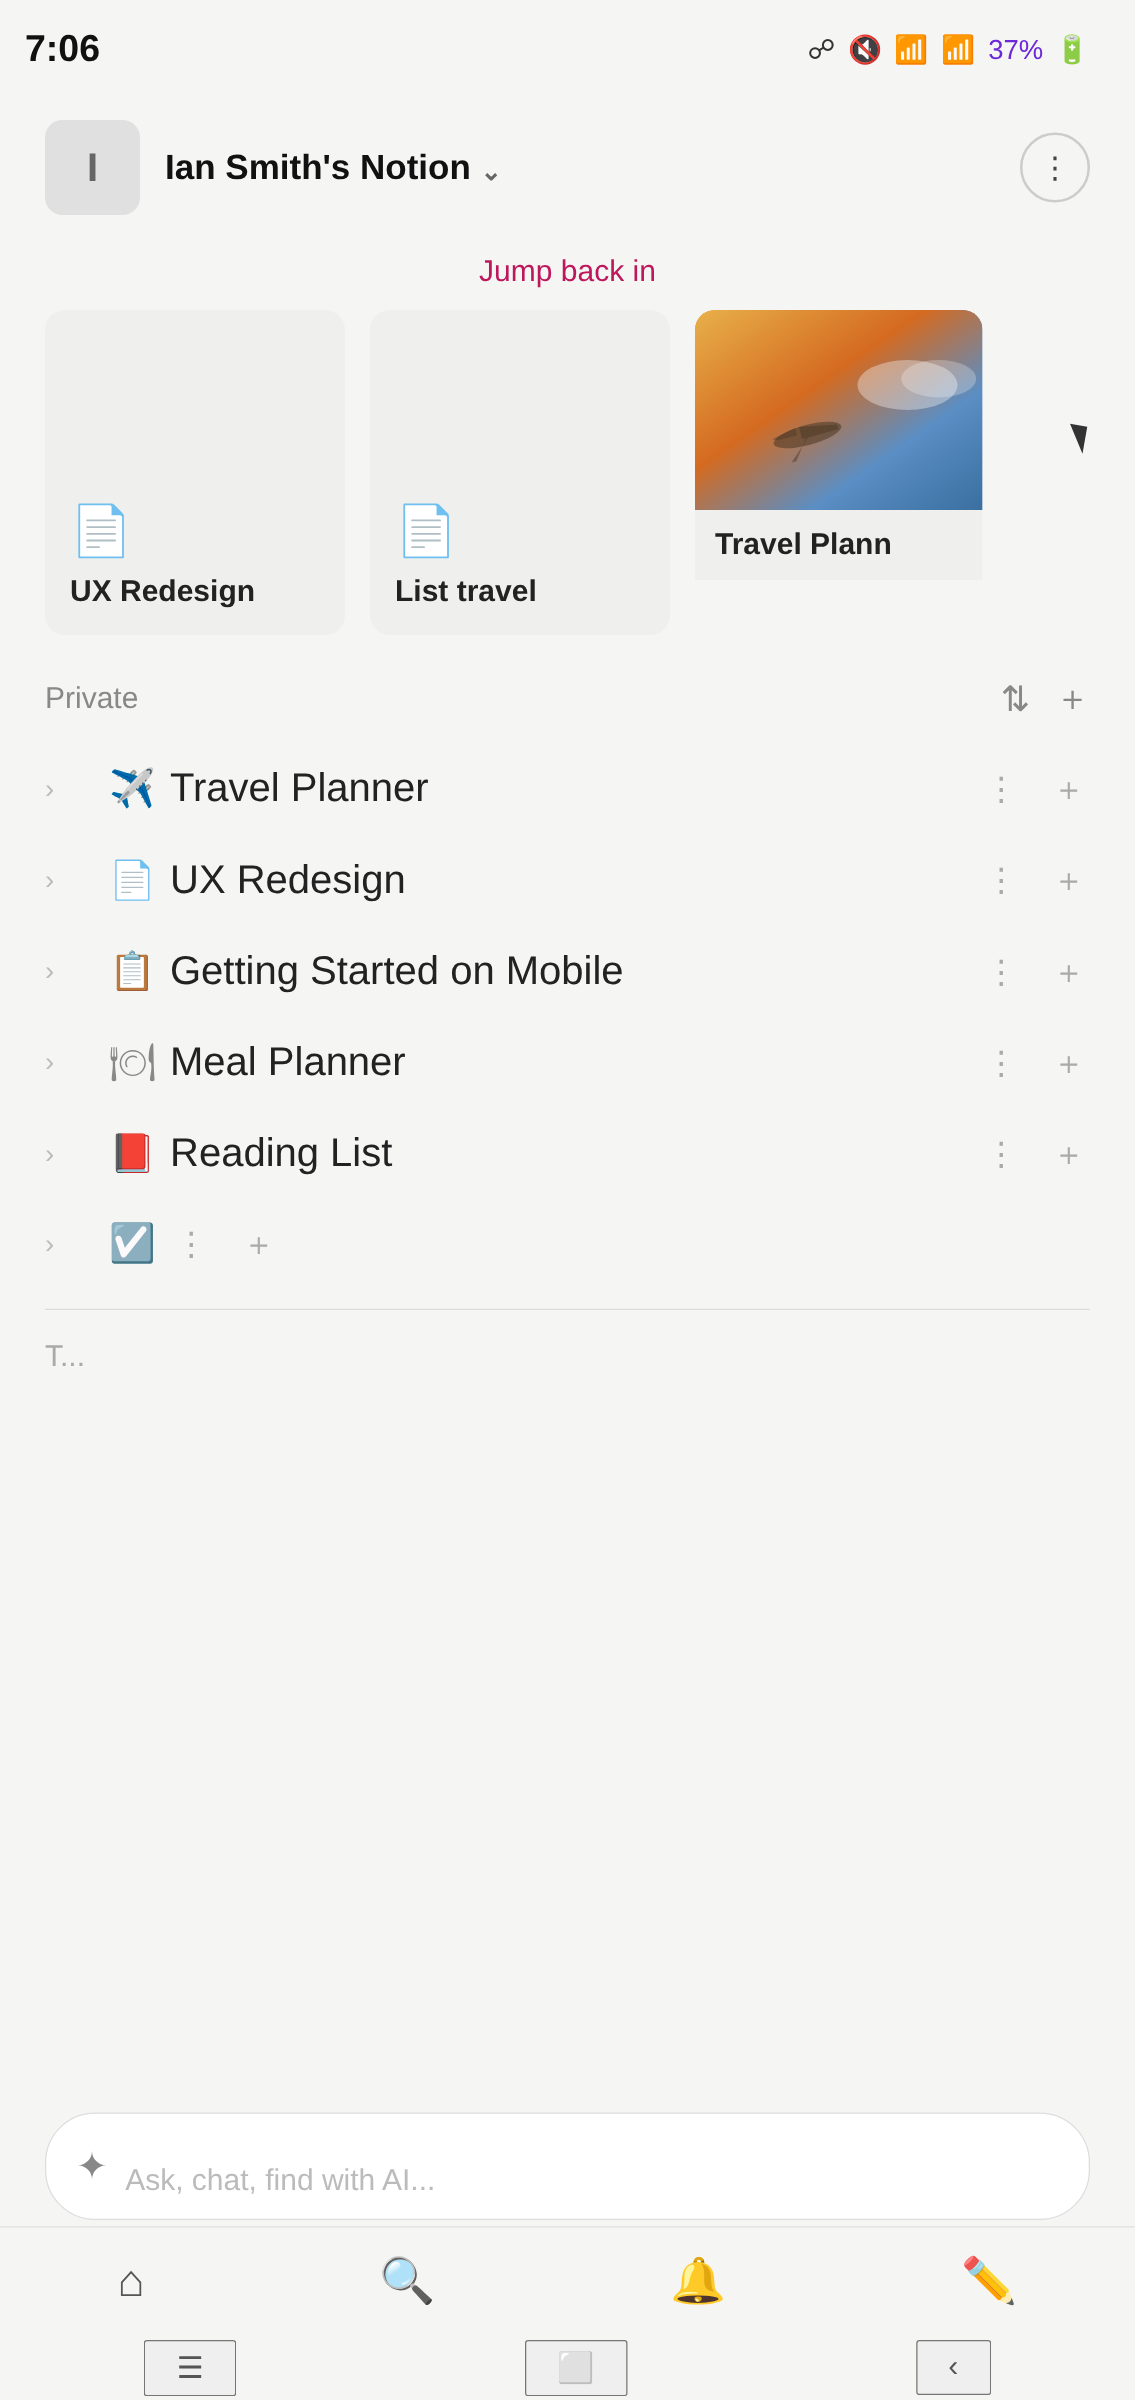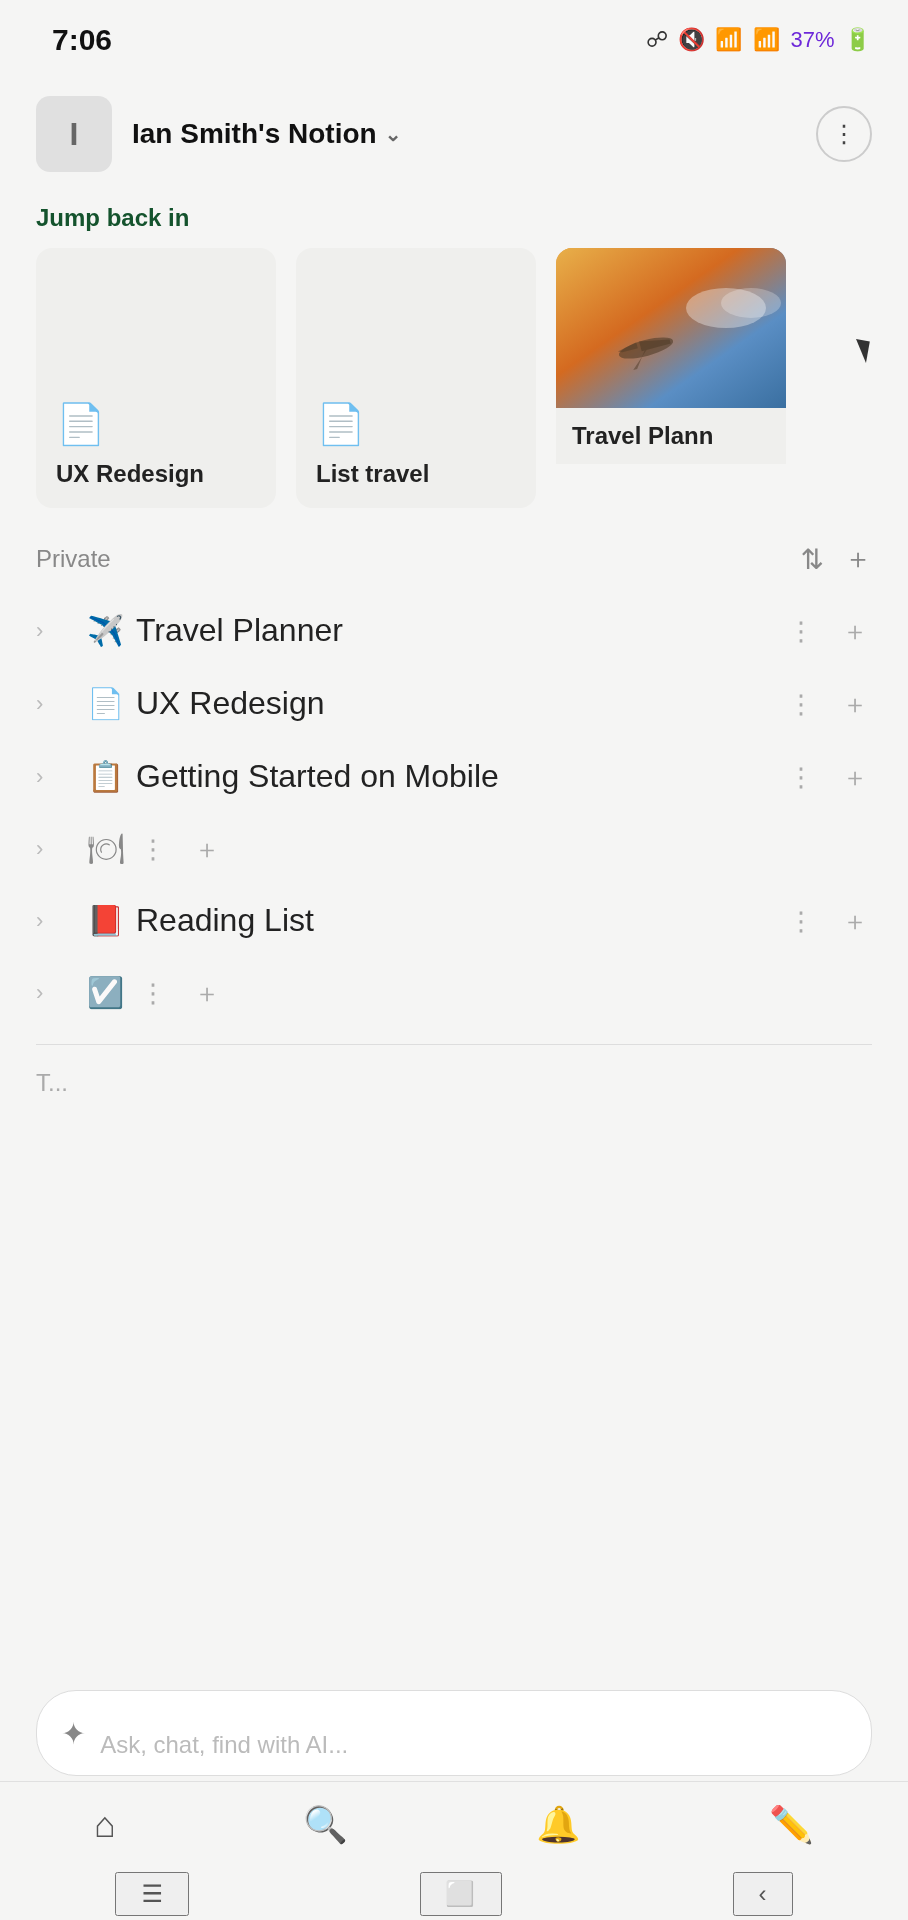--- a/index.html
+++ b/index.html
@@ -11,21 +11,21 @@
       font-family: -apple-system, BlinkMacSystemFont, 'Segoe UI', sans-serif;
       position: relative;
       overflow-x: hidden;
     }
 
     
     .status-bar {
       display: flex;
       justify-content: space-between;
       align-items: center;
-      padding: 18px 36px 10px 52px;
+      padding: 18px 36px 10px 20px;
       height: 72px;
     }
     .status-time {
       font-size: 30px;
       font-weight: 600;
       color: #111;
     }
     .status-icons {
       display: flex;
       align-items: center;
@@ -66,21 +66,21 @@
     .header-info {
       display: flex;
       flex-direction: column;
       gap: 4px;
     }
     .workspace-name {
       font-size: 28px;
       font-weight: 700;
       color: #111;
       display: flex;
-      align-items: center;
+      align-items: flex-end;
       gap: 8px;
     }
     .workspace-email {
       font-size: 22px;
       color: #666;
     }
     .chevron-icon {
       font-size: 20px;
       color: #666;
     }
@@ -95,22 +95,23 @@
       background: transparent;
       cursor: pointer;
       font-size: 24px;
       color: #444;
     }
 
     
     .section-label {
       padding: 16px 36px 16px 36px;
       font-size: 24px;
-      color: #14532d;
-      font-weight: 700;
+      color: #be185d;
+      font-weight: 400;
+      text-align: center;
     }
 
     
     .cards-row {
       display: flex;
       flex-direction: row;
       gap: 20px;
       padding: 0 36px;
       overflow: visible;
     }
@@ -445,20 +446,21 @@
     <span class="item-label">Getting Started on Mobile</span>
     <div class="item-actions">
       <button class="item-action-btn">⋮</button>
       <button class="item-action-btn">＋</button>
     </div>
   </div>
 
   <div class="list-item">
     <span class="expand-btn">›</span>
     <span class="item-icon">🍽</span>
+    <span class="item-label">Meal Planner</span>
     <div class="item-actions">
       <button class="item-action-btn">⋮</button>
       <button class="item-action-btn">＋</button>
     </div>
   </div>
 
   <div class="list-item">
     <span class="expand-btn">›</span>
     <span class="item-icon">📕</span>
     <span class="item-label">Reading List</span>

